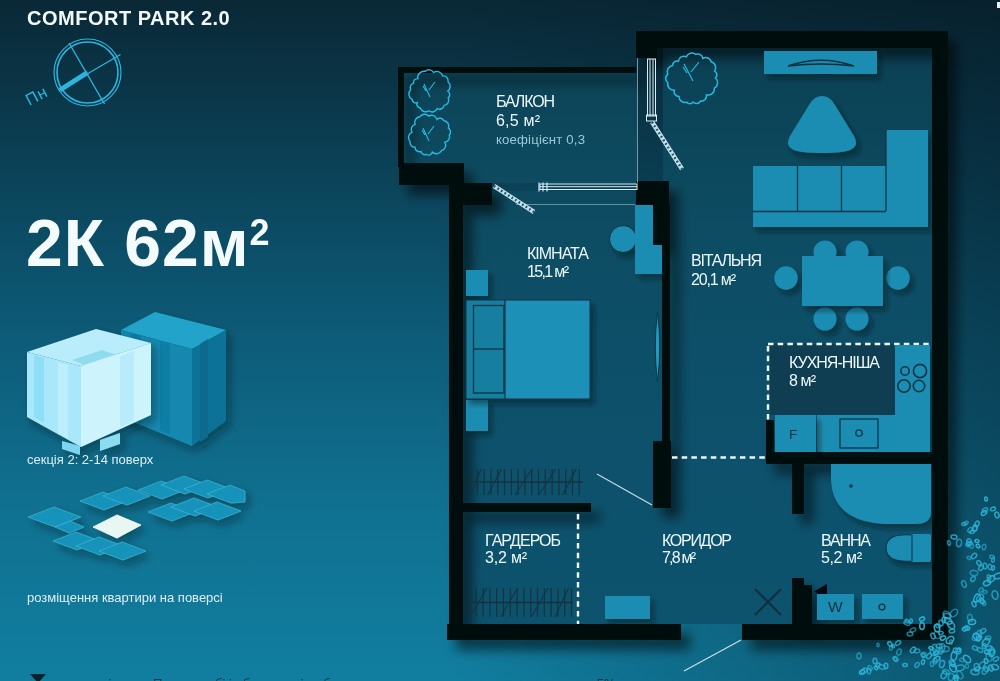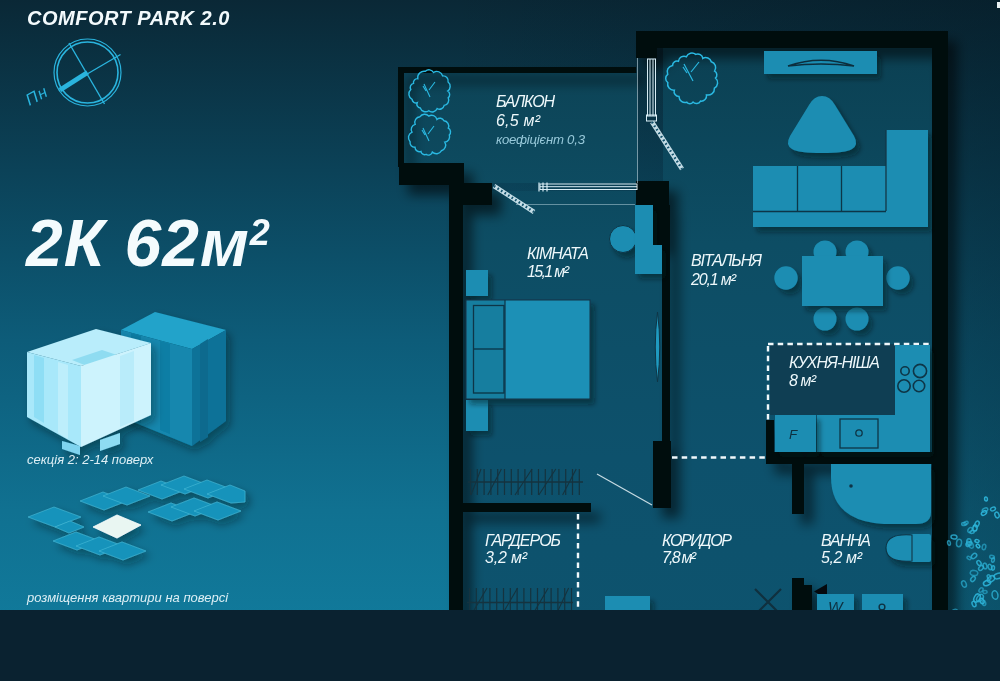--- a/index.html
+++ b/index.html
@@ -1,16 +1,16 @@
 <!DOCTYPE html>
 <html><head>
 <meta charset="utf-8">
 <style>
 html,body{margin:0;padding:0;background:#0a2230;}
-#stage{position:relative;width:1000px;height:610px;overflow:hidden;font-family:"Liberation Sans",sans-serif;font-style:italic;}
+#stage{position:relative;width:1000px;height:681px;overflow:hidden;font-family:"Liberation Sans",sans-serif;}
 svg{position:absolute;left:0;top:0;}
 text{font-family:"Liberation Sans",sans-serif;}
 </style>
 </head>
 <body>
 <div id="stage">
 <svg width="1000" height="681" viewBox="0 0 1000 681">
 <defs>
 <linearGradient id="bg" x1="0" y1="0" x2="0" y2="1">
 <stop offset="0" stop-color="#0a2836"></stop>

